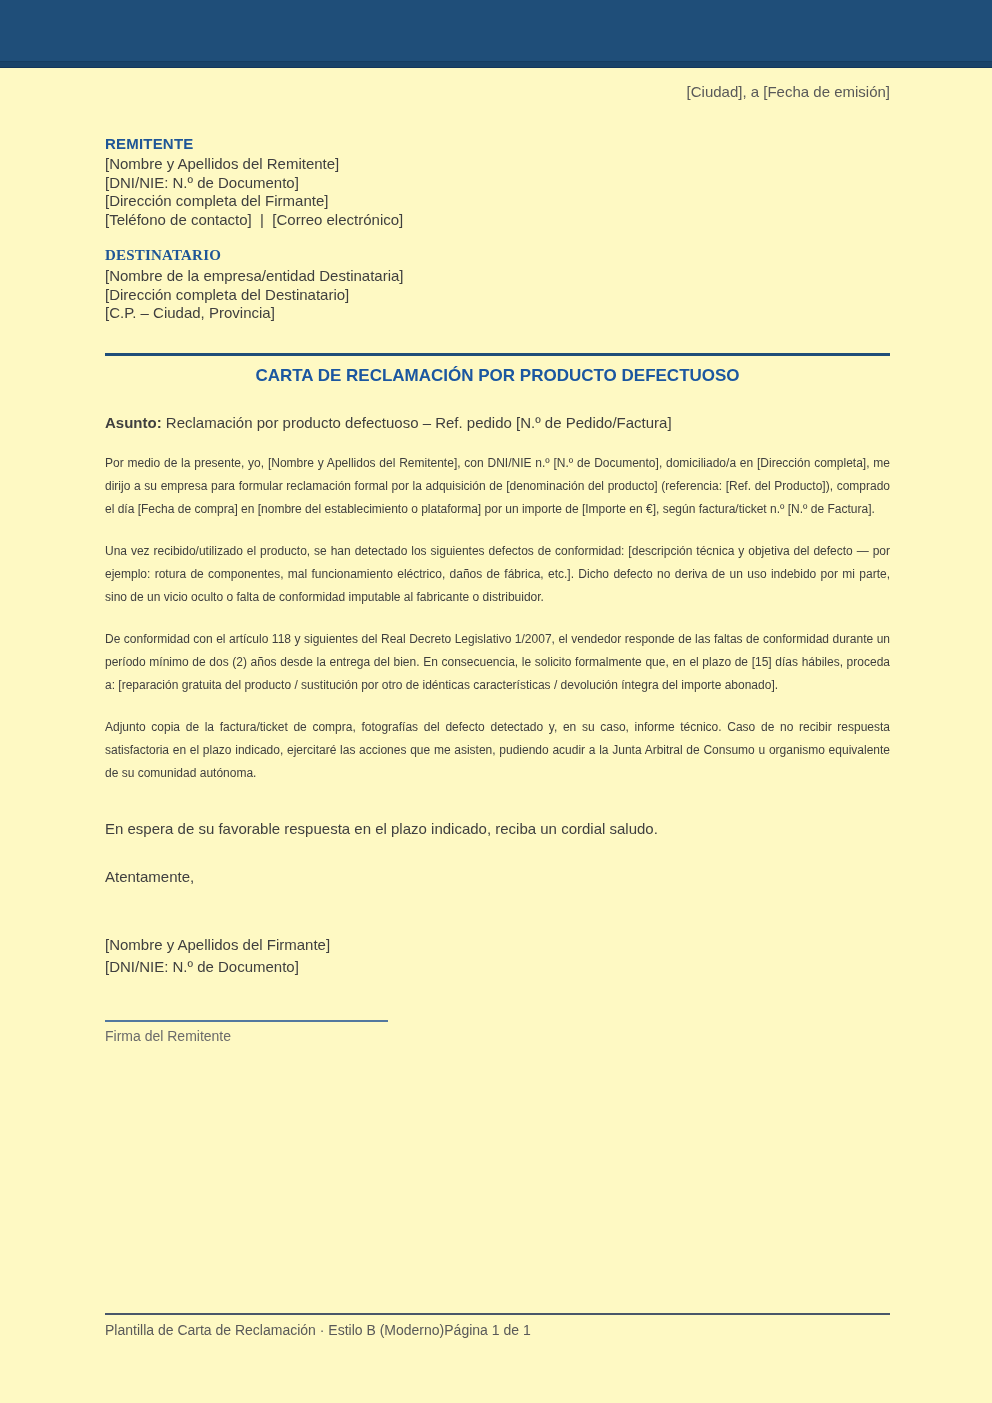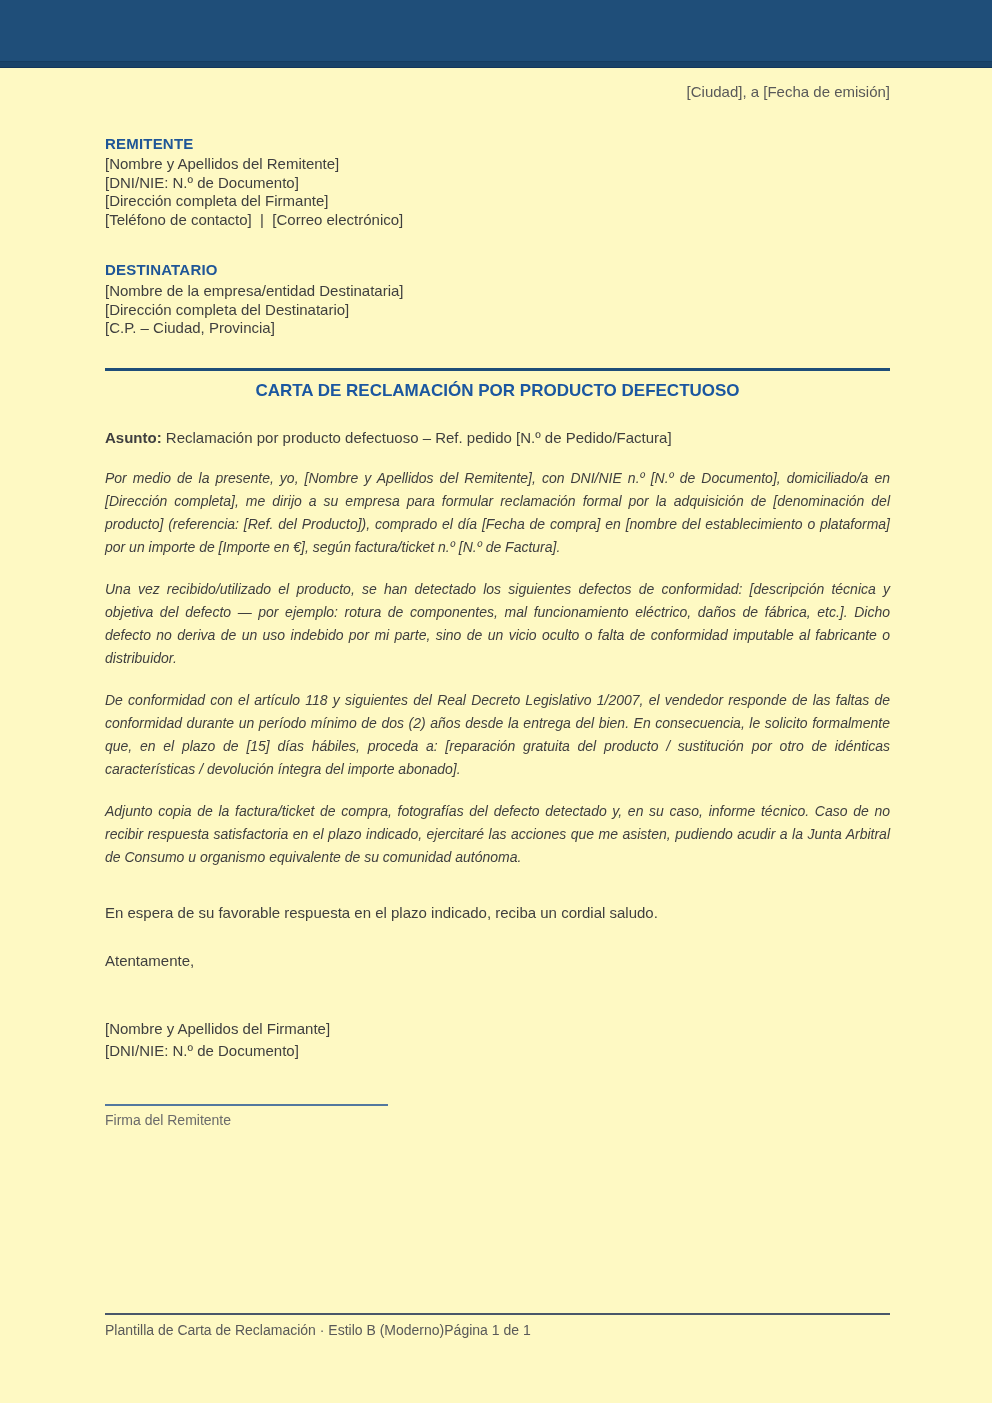--- a/index.html
+++ b/index.html
@@ -56,21 +56,21 @@
     letter-spacing: 0.2px;
     line-height: 1.25;
   }
   .address-block { margin-top: 2px; }
   .address-line {
     font-size: 15px;
     color: #3F3F3F;
     line-height: 18.5px;
     white-space: pre-wrap;
   }
-  .recipient-gap { margin-top: 32px; }
+  .recipient-gap { margin-top: 17px; font-family: Liberation Serif, serif; }
 
   .title-rule {
     margin-top: 30px;
     border: none;
     border-top: 3px solid #1F4E79;
   }
   .doc-title {
     margin-top: 9px;
     text-align: center;
     font-size: 17px;
@@ -82,25 +82,24 @@
   .subject-line {
     margin-top: 25px;
     font-size: 15px;
     color: #3F3F3F;
     line-height: 1.4;
   }
   .subject-label { font-weight: bold; text-align: center; }
 
   .body-paragraph {
     margin-top: 19px;
-    font-size: 14px;
+    font-size: 12px;
     color: #3F3F3F;
     line-height: 23px;
     text-align: justify;
-    font-style: italic;
   }
 
   .closing-line {
     margin-top: 32px;
     font-size: 15px;
     color: #3F3F3F;
     line-height: 23px;
   }
   .valediction {
     margin-top: 25px;

